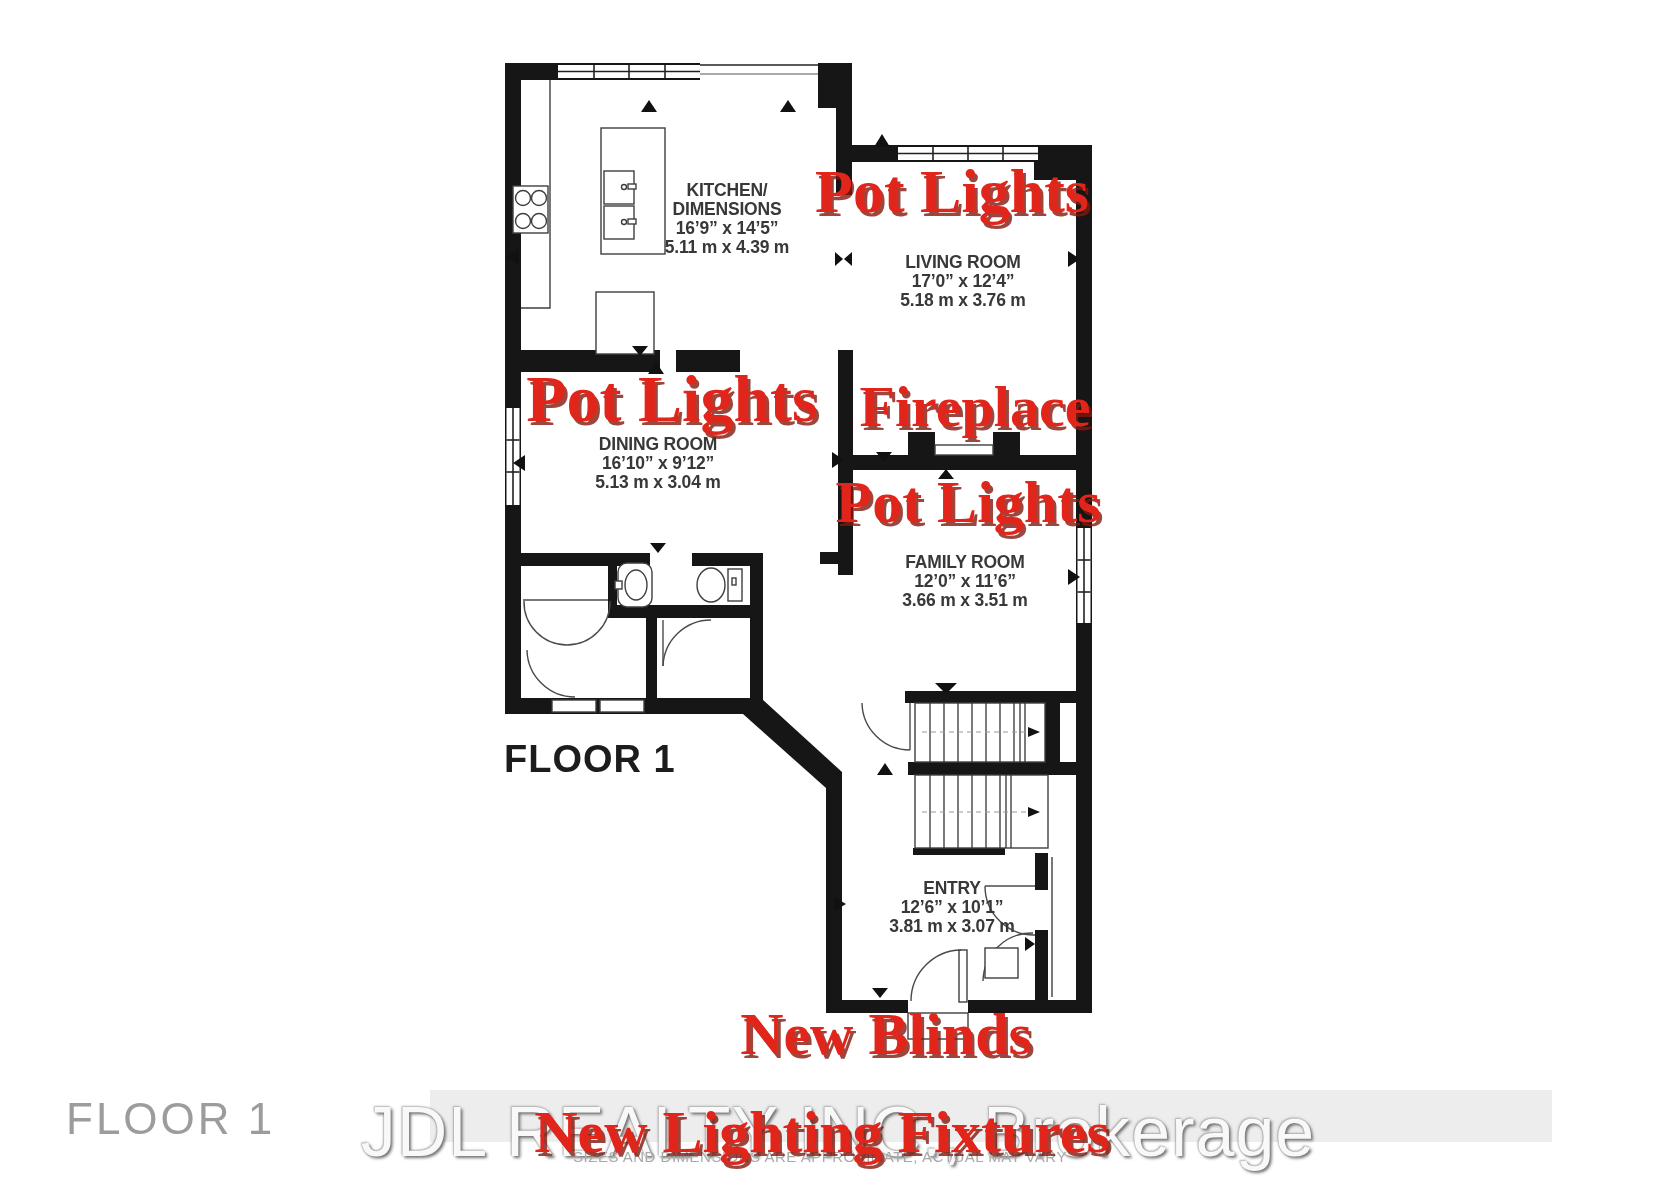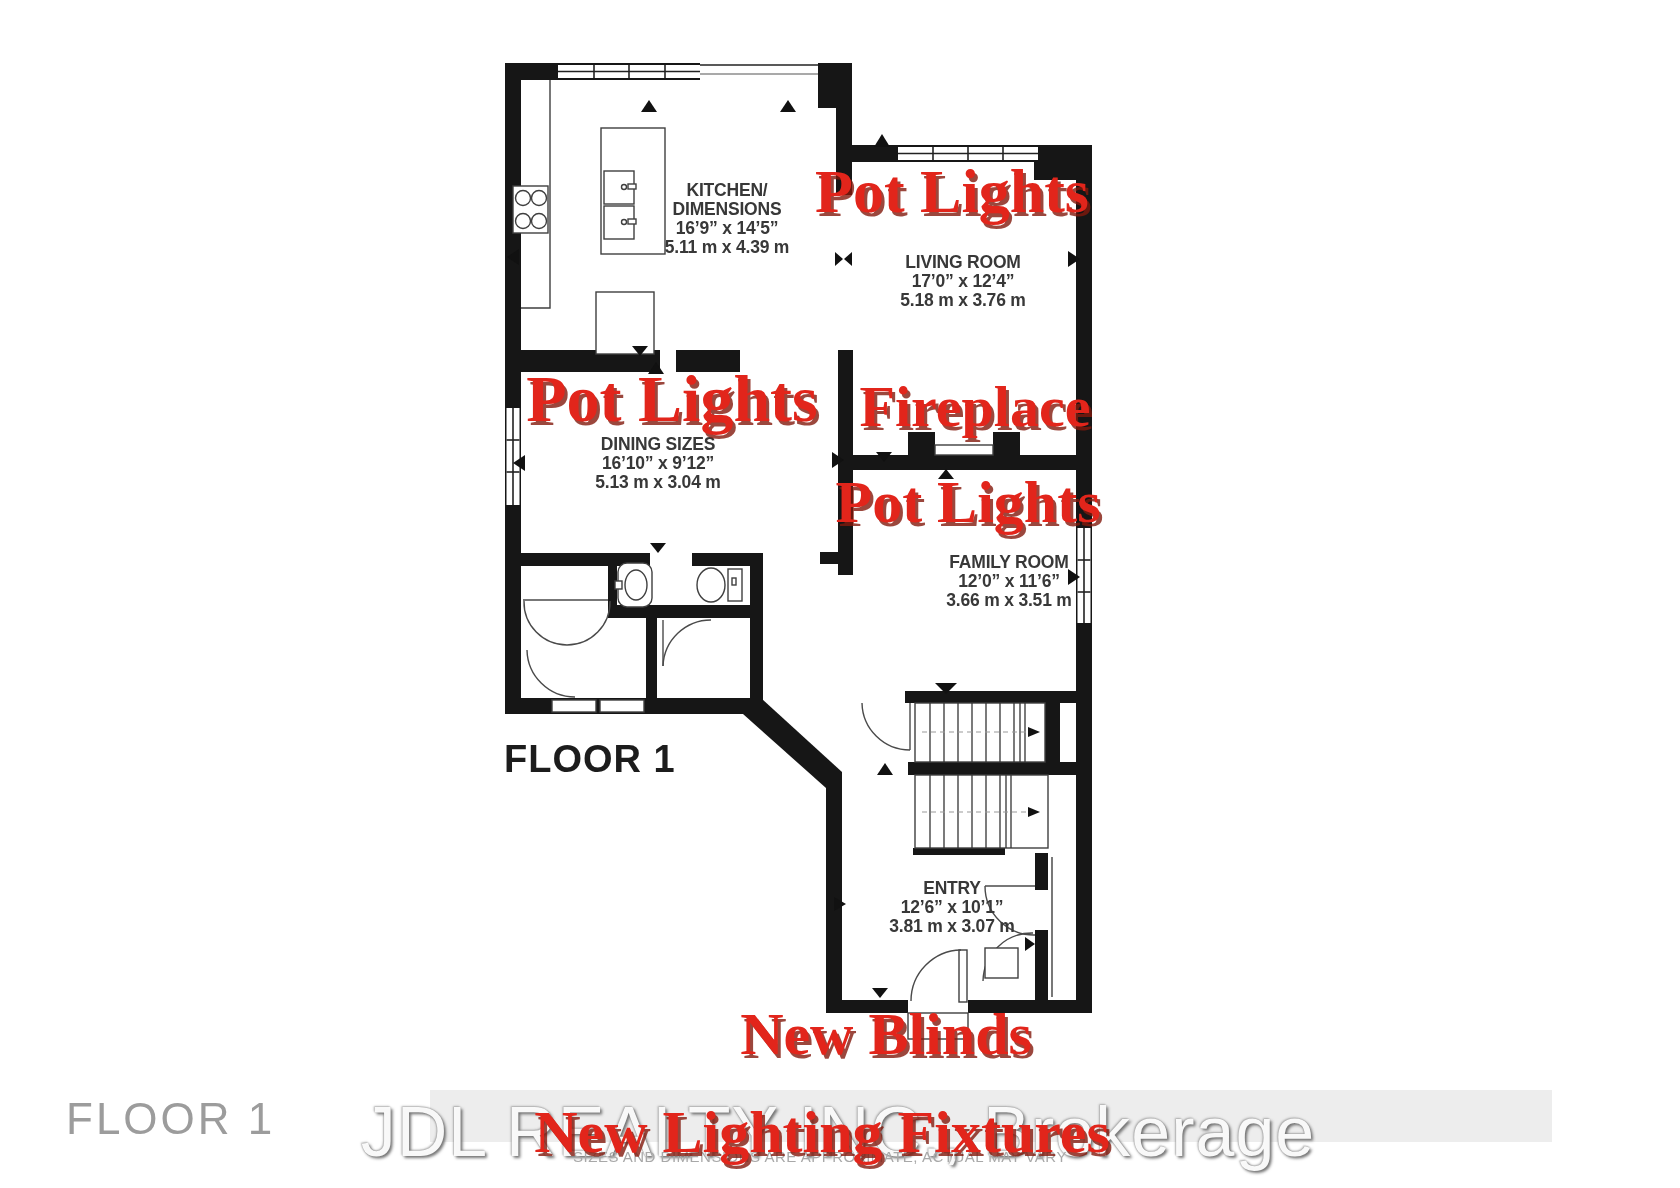--- a/index.html
+++ b/index.html
@@ -221,26 +221,26 @@
     <span>5.11 m x 4.39 m</span>
   </div>
 
   <div class="room-label" style="left:963px;top:253px;">
     <span>LIVING ROOM</span><br>
     <span>17’0” x 12’4”</span><br>
     <span>5.18 m x 3.76 m</span>
   </div>
 
   <div class="room-label" style="left:658px;top:435px;">
-    <span>DINING SIZES</span><br>
+    <span>DINING ROOM</span><br>
     <span>16’10” x 9’12”</span><br>
     <span>5.13 m x 3.04 m</span>
   </div>
 
-  <div class="room-label" style="left:1009px;top:553px;">
+  <div class="room-label" style="left:965px;top:553px;">
     <span>FAMILY ROOM</span><br>
     <span>12’0” x 11’6”</span><br>
     <span>3.66 m x 3.51 m</span>
   </div>
 
   <div class="room-label" style="left:928px;top:879px;margin-left:24px;">
     <span>ENTRY</span><br>
     <span>12’6” x 10’1”</span><br>
     <span>3.81 m x 3.07 m</span>
   </div>

